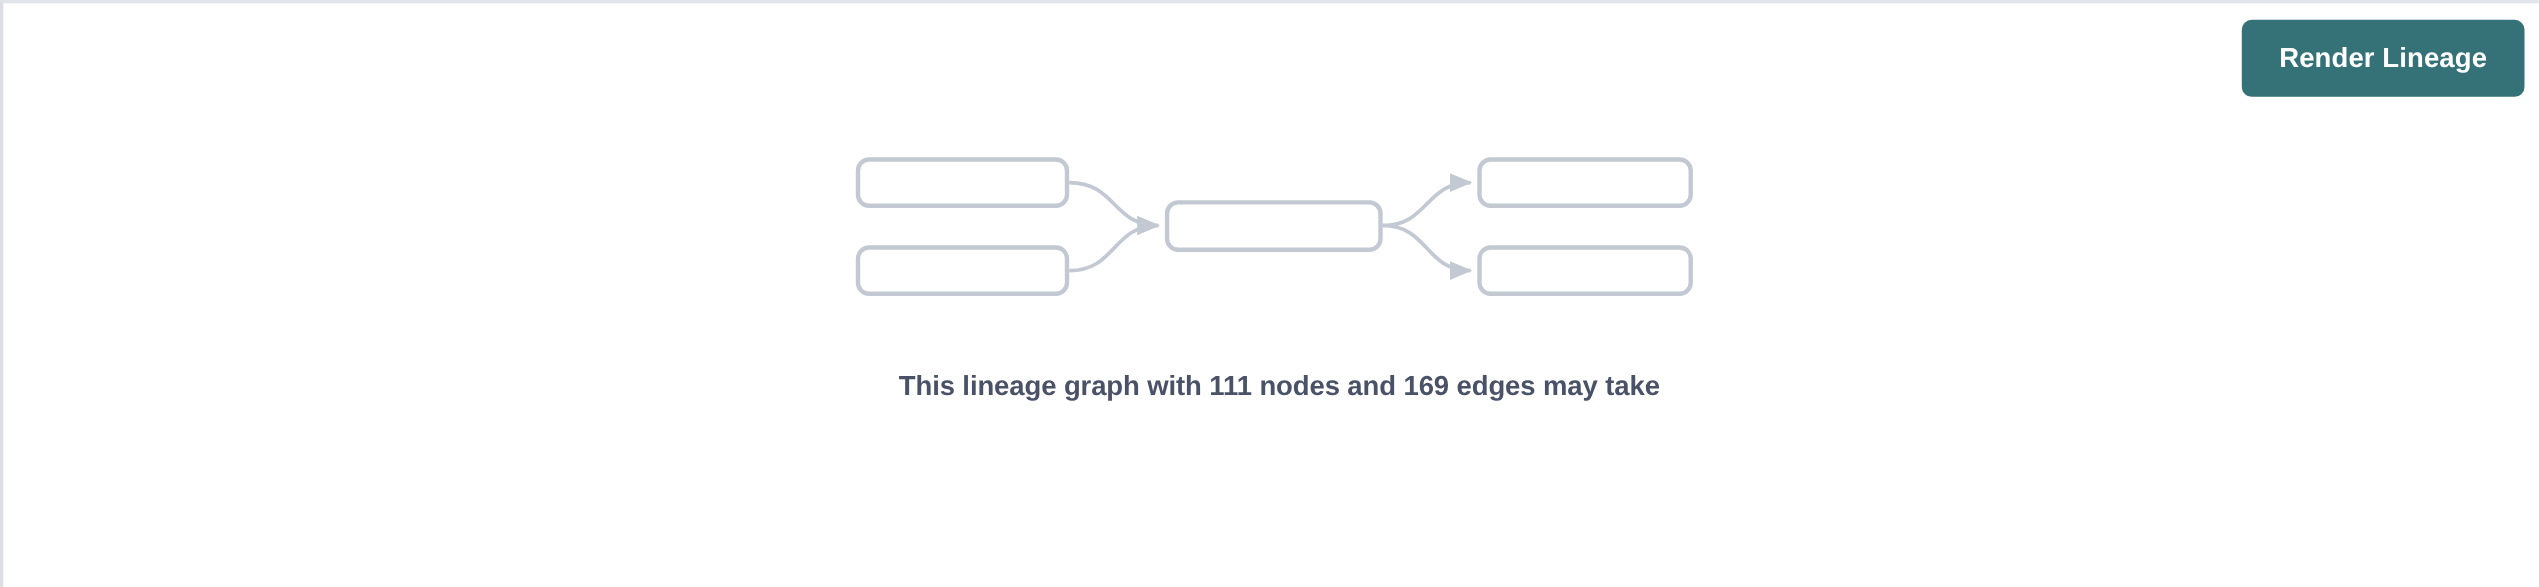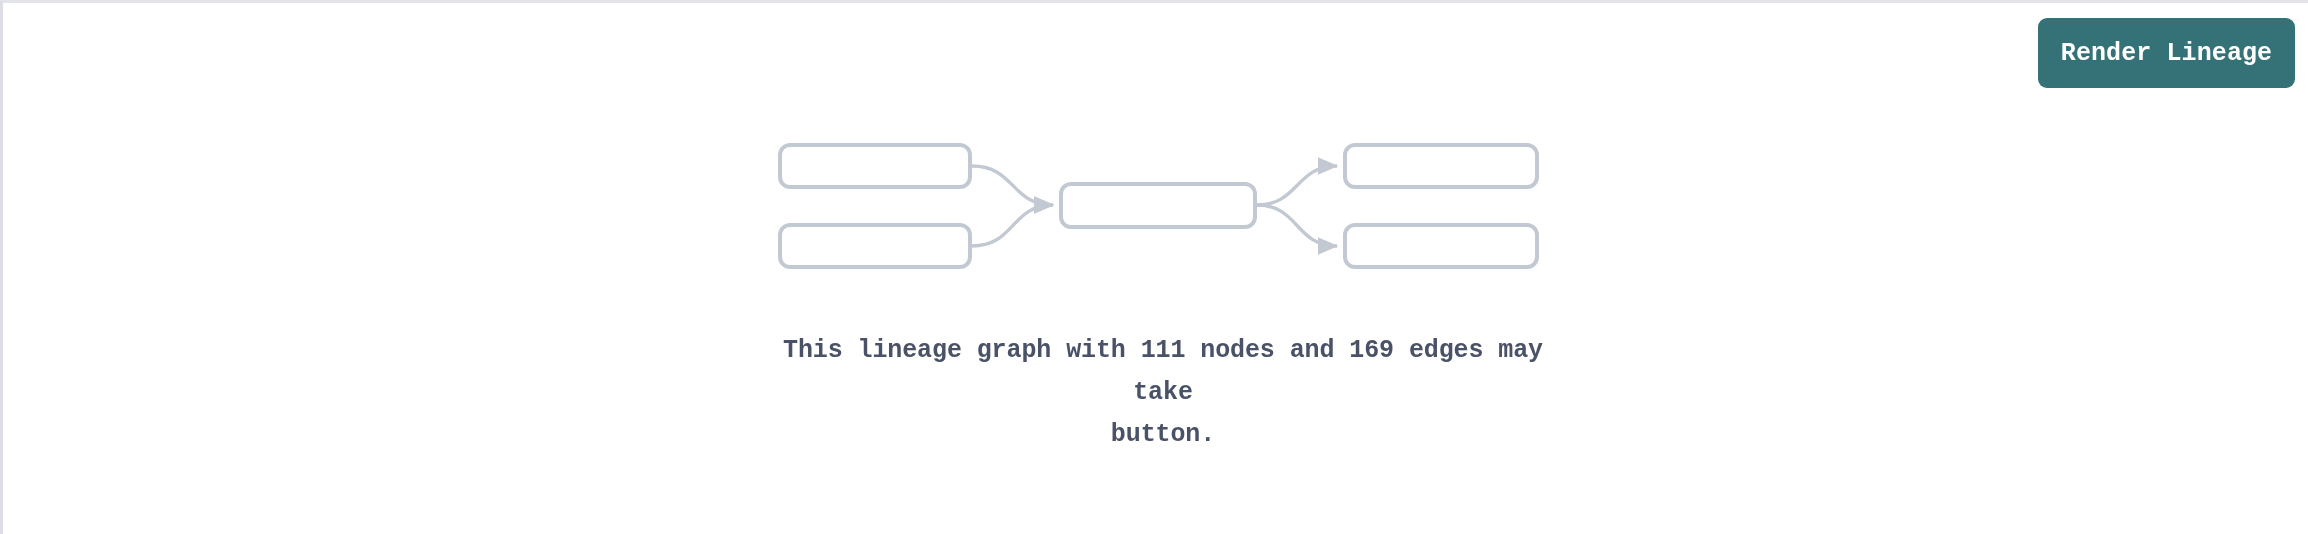--- a/index.html
+++ b/index.html
@@ -28,21 +28,21 @@
   #render-lineage-button {
     position: absolute;
     left: 2035px;
     top: 15px;
     width: 257px;
     height: 70px;
     background: #347277;
     color: #ffffff;
     border: none;
     border-radius: 9px;
-    font-family: Liberation Mono, monospace;
+    font-family: Liberation Sans, sans-serif;
     font-size: 25px;
     font-weight: bold;
     letter-spacing: 0.1px;
     cursor: pointer;
     display: flex;
     align-items: center;
     justify-content: center;
     line-height: 1;
   }
 
@@ -78,21 +78,21 @@
   }
 
   
   #lineage-warning-message {
     position: absolute;
     left: 754px;
     top: 327px;
     width: 812px;
     text-align: center;
     color: #4a5268;
-    font-family: Liberation Mono, monospace;
+    font-family: Liberation Sans, sans-serif;
     font-size: 25px;
     font-weight: bold;
     line-height: 42px;
     letter-spacing: -0.1px;
   }
 </style>
 </head>
 <body>
 
 <div id="app-root">
@@ -132,18 +132,17 @@
     </div>
 
     <div class="lineage-node" id="node-target-2">
       <span></span>
     </div>
 
   </div>
 
   <div id="lineage-warning-message">
     <div>This lineage graph with 111 nodes and 169 edges may take</div>
-    <div>button.</div>
   </div>
 
   <button id="render-lineage-button">Render Lineage</button>
 
 </div>
 
 </body></html>

